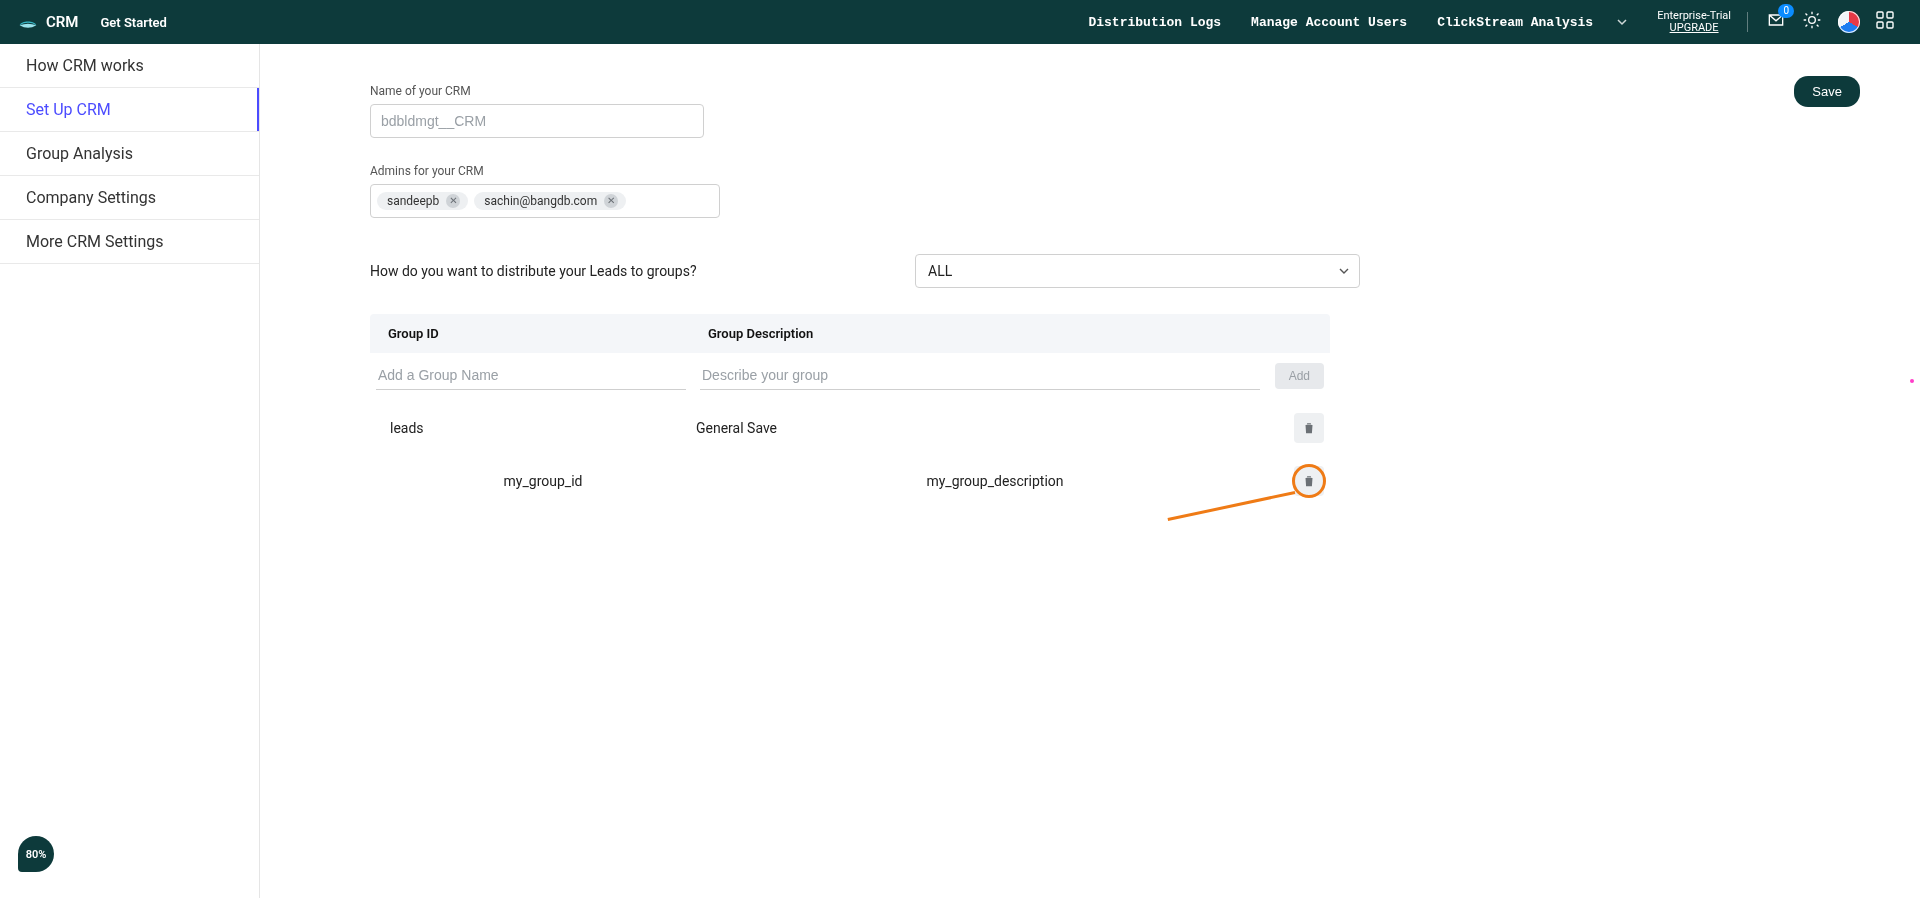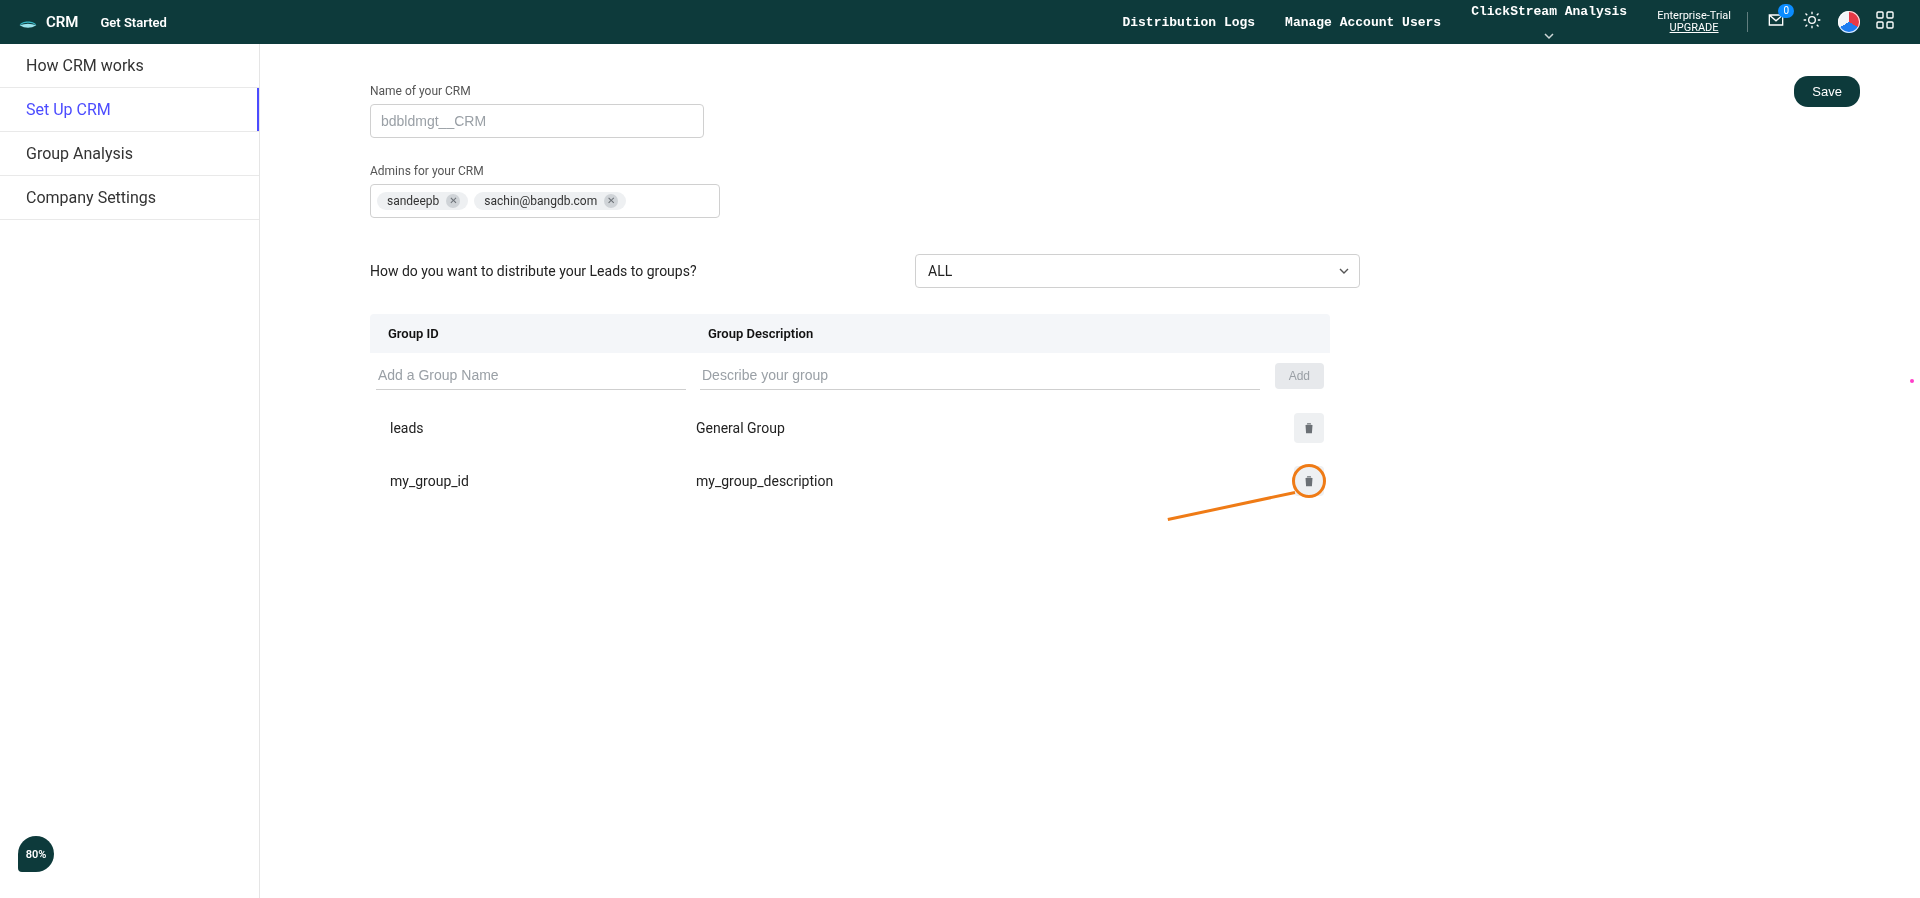--- a/index.html
+++ b/index.html
@@ -7,21 +7,21 @@
 
   
   .topbar { background:#0d3a3b; height:44px; display:flex; align-items:center; padding:0 18px; color:#fff; }
   .brand { display:flex; align-items:center; gap:8px; }
   .brand-logo { width:20px; height:14px; }
   .brand-name { font-size:15px; font-weight:600; }
   .get-started { margin-left:22px; font-size:13px; font-weight:600; }
   .topbar-spacer { flex:1; }
   .navlinks { display:flex; align-items:center; gap:30px; margin-right:20px;font-family:Liberation Mono, monospace; }
   .navlink { font-size:13px; font-weight:600; cursor:pointer; }
-  .navlink-drop { display:flex; align-items:center; gap:12px;flex-direction:column; }
+  .navlink-drop { display:flex; align-items:center; gap:24px; }
   .chev-down { width:10px; height:10px; fill:#fff; opacity:.8; }
   .trial-box { margin-left:10px; margin-right:6px; text-align:center; line-height:1.1; }
   .trial-top { font-size:11px; }
   .trial-bot { font-size:11px; text-decoration:underline; cursor:pointer; }
   .divider { width:1px; height:20px; background:rgba(255,255,255,.35); margin:0 10px; }
   .icon-slot { position:relative; margin:0 8px; cursor:pointer; }
   .icon-svg { width:20px; height:20px; fill:#fff; }
   .badge { position:absolute; top:-6px; right:-8px; background:#0b8cff; color:#fff; border-radius:8px; font-size:10px; padding:0 5px; height:14px; line-height:14px; }
   .avatar { width:22px; height:22px; border-radius:50%; margin:0 8px; cursor:pointer;
     background:conic-gradient(#e63946 0 120deg,#1d7cf0 120deg 240deg,#f1f4f8 240deg 360deg);
@@ -131,20 +131,21 @@
   </div>
 </div>
 
 <div class="page">
 
   <div class="sidebar">
     <div class="s-item"><span>How CRM works</span></div>
     <div class="s-item active"><span>Set Up CRM</span></div>
     <div class="s-item"><span>Group Analysis</span></div>
     <div class="s-item"><span>Company Settings</span></div>
+    <div class="s-item"><span>More CRM Settings</span></div>
   </div>
 
   <div class="content">
     <button class="save-btn">Save</button>
 
     <div class="block">
       <div class="field-label">Name of your CRM</div>
       <input class="text-input" type="text" placeholder="bdbldmgt__CRM" style="">
     </div>
 
@@ -180,29 +181,29 @@
       </div>
 
       <div class="trow">
         <input class="underline-input ui-id" placeholder="Add a Group Name" style="">
         <input class="underline-input ui-desc" placeholder="Describe your group" style="">
         <button class="add-btn">Add</button>
       </div>
 
       <div class="trow" style="padding-top:14px;">
         <div class="cell cell-id">leads</div>
-        <div class="cell cell-desc">General Group</div>
+        <div class="cell cell-desc">General Save</div>
         <button class="trash-btn">
           <svg class="trash-svg" viewBox="0 0 24 24">
               <path d="M6 7h12l-1 14H7L6 7zm3-3h6l1 2H8l1-2z"></path>
             </svg>
         </button>
       </div>
 
-      <div class="trow" id="row-2" style="padding-top:14px;">
+      <div class="trow" id="row-2" style="padding-top:14px;text-align:center;">
         <div class="cell cell-id">my_group_id</div>
         <div class="cell cell-desc">my_group_description</div>
         <button class="trash-btn" id="trash-2">
           <svg class="trash-svg" viewBox="0 0 24 24">
               <path d="M6 7h12l-1 14H7L6 7zm3-3h6l1 2H8l1-2z"></path>
             </svg>
         </button>
       </div>
     </div>
 

